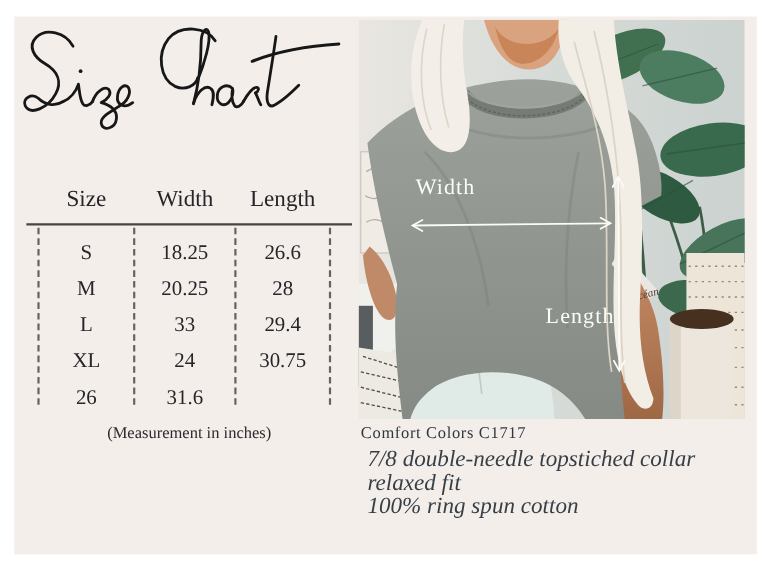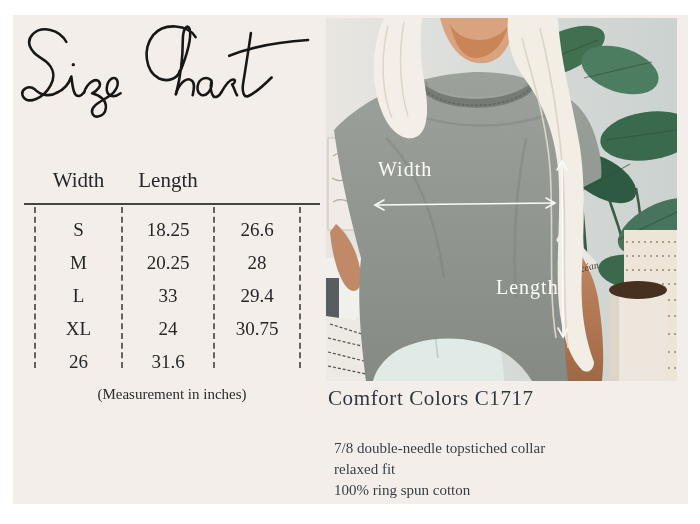--- a/index.html
+++ b/index.html
@@ -24,26 +24,26 @@
   .st-row{height:33px;align-items:center;font-size:19px;}
   .st-row .st-cell{text-align:center;}
   .st-note{position:absolute;left:0;top:224px;width:296px;text-align:center;font-size:15px;color:#2b2b2e;}
 
   
   .photo{position:absolute;left:326px;top:18px;width:351px;height:363px;}
   .photo svg{display:block;width:100%;height:100%;}
 
   
   .product-title{
-    position:absolute;left:328px;top:386px;font-size:21px;color:#2e3740;
+    position:absolute;left:328px;top:386px;font-size:15px;color:#2e3740;
     letter-spacing:.6px;
   }
   .features{
-    position:absolute;left:334px;top:438px;width:356px;
-    font-size:15px;color:#373f46;line-height:21px;
+    position:absolute;left:334px;top:407px;width:356px;
+    font-size:21px;font-style:italic;color:#373f46;line-height:21px;
   }
 </style>
 </head>
 <body>
 
 <div class="page">
   <div class="panel"></div>
 
   <svg class="heading-svg" viewBox="0 0 300 118" role="img" aria-label="Size Chart">
     <g fill="none" stroke="#171717" stroke-width="2.6" stroke-linecap="round" stroke-linejoin="round">
@@ -66,20 +66,21 @@
 
       <path d="M 204 73 C 208 66, 212 60, 216 60 C 219 60, 218 64, 215 65 C 217 68, 218 73, 220 76"></path>
 
       <path d="M 234 13 C 232 28, 228 52, 226 65 C 225 73, 227 78, 231 77 C 238 74, 247 66, 255 58"></path>
       <path d="M 212 36 C 232 28, 260 22, 292 20"></path>
     </g>
   </svg>
 
   <div class="size-table">
     <div class="st-grid st-header">
+      <div class="st-cell">Size</div>
       <div class="st-cell">Width</div>
       <div class="st-cell">Length</div>
     </div>
     <div class="st-hline"></div>
     <div class="st-vline" style="left:10px"></div>
     <div class="st-vline" style="left:97px"></div>
     <div class="st-vline" style="left:189px"></div>
     <div class="st-vline" style="left:275px"></div>
 
     <div class="st-body">

